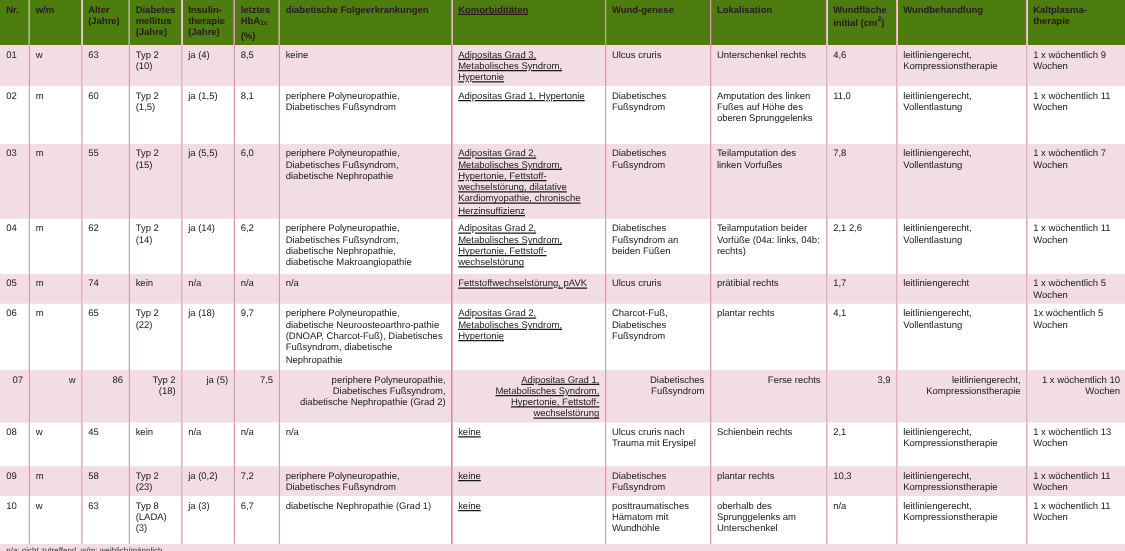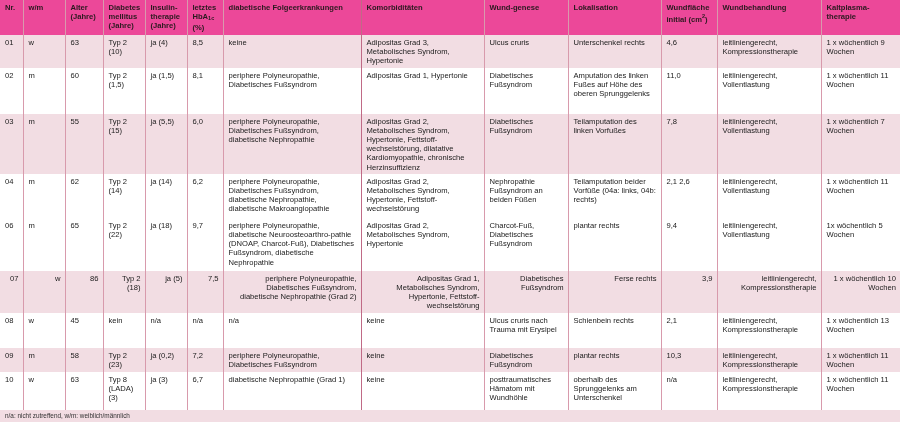--- a/index.html
+++ b/index.html
@@ -1,21 +1,21 @@
 <!DOCTYPE html>
 <html><head>
 <meta charset="utf-8">
 <style>
   html, body { margin:0; padding:0; background:#ffffff; }
   body { width:900px; height:441px; overflow:hidden; font-family:"Liberation Sans", sans-serif; color:#1a1a1a; }
   table { border-collapse:collapse; table-layout:fixed; width:900px; font-size:7.6px; line-height:9.2px; }
   th, td { vertical-align:top; text-align:left; padding:3px 4px 2px 5px; border-left:1px solid #d89aac; overflow:hidden; }
   th:first-child, td:first-child { border-left:none; }
-  th { background:#ec4899; font-weight:bold; color:#2a1a1f; height:27px; }
-  td.sep, th.sep { border-left:1.5px solid #c06a86; }
+  th { background:#4d7c0f; font-weight:bold; color:#2a1a1f; height:27px; }
+  td.sep, th.sep { border-left:1.5px solid #c06a86;text-decoration:underline; }
   tr.shade td { background:#f2dde3; }
   tr.plain td { background:#ffffff; }
   tr.foot td { background:#f2dde3; font-size:6.4px; line-height:8px; padding:2px 5px; color:#333; }
   sub { font-size:5.5px; vertical-align:-1px; }
   sup { font-size:5.5px; }
   .r01 td { height:28px; } .r02 td { height:41px;margin-left:20px; } .r03 td { height:54px; }
   .r04 td { height:39px; } .r05 td { height:19px; } .r06 td { height:48px; }
   .r07 td { height:35px;text-align:right; } .r08 td { height:30px; } .r09 td { height:19px; }
   .r10 td { height:33px; }
 </style>
@@ -103,38 +103,53 @@
       </tr>
       <tr class="plain r04">
         <td>04</td>
         <td>m</td>
         <td>62</td>
         <td>Typ 2 (14)</td>
         <td>ja (14)</td>
         <td>6,2</td>
         <td>periphere Polyneuropathie, Diabetisches Fußsyndrom, diabetische Nephropathie, diabetische Makroangiopathie</td>
         <td class="sep">Adipositas Grad 2, Metabolisches Syndrom, Hypertonie, Fettstoff-wechselstörung</td>
-        <td>Nephropathie Fußsyndrom an beiden Füßen</td>
+        <td>Diabetisches Fußsyndrom an beiden Füßen</td>
         <td>Teilamputation beider Vorfüße (04a: links, 04b: rechts)</td>
         <td>2,1 2,6</td>
         <td>leitliniengerecht, Vollentlastung</td>
         <td>1 x wöchentlich 11 Wochen</td>
+      </tr>
+      <tr class="shade r05">
+        <td>05</td>
+        <td>m</td>
+        <td>74</td>
+        <td>kein</td>
+        <td>n/a</td>
+        <td>n/a</td>
+        <td>n/a</td>
+        <td class="sep">Fettstoffwechselstörung, pAVK</td>
+        <td>Ulcus cruris</td>
+        <td>prätibial rechts</td>
+        <td>1,7</td>
+        <td>leitliniengerecht</td>
+        <td>1 x wöchentlich 5 Wochen</td>
       </tr>
       <tr class="plain r06">
         <td>06</td>
         <td>m</td>
         <td>65</td>
         <td>Typ 2 (22)</td>
         <td>ja (18)</td>
         <td>9,7</td>
         <td>periphere Polyneuropathie, diabetische Neuroosteoarthro-pathie (DNOAP, Charcot-Fuß), Diabetisches Fußsyndrom, diabetische Nephropathie</td>
         <td class="sep">Adipositas Grad 2, Metabolisches Syndrom, Hypertonie</td>
         <td>Charcot-Fuß, Diabetisches Fußsyndrom</td>
         <td>plantar rechts</td>
-        <td>9,4</td>
+        <td>4,1</td>
         <td>leitliniengerecht, Vollentlastung</td>
         <td>1x wöchentlich 5 Wochen</td>
       </tr>
       <tr class="shade r07">
         <td>07</td>
         <td>w</td>
         <td>86</td>
         <td>Typ 2 (18)</td>
         <td>ja (5)</td>
         <td>7,5</td>

